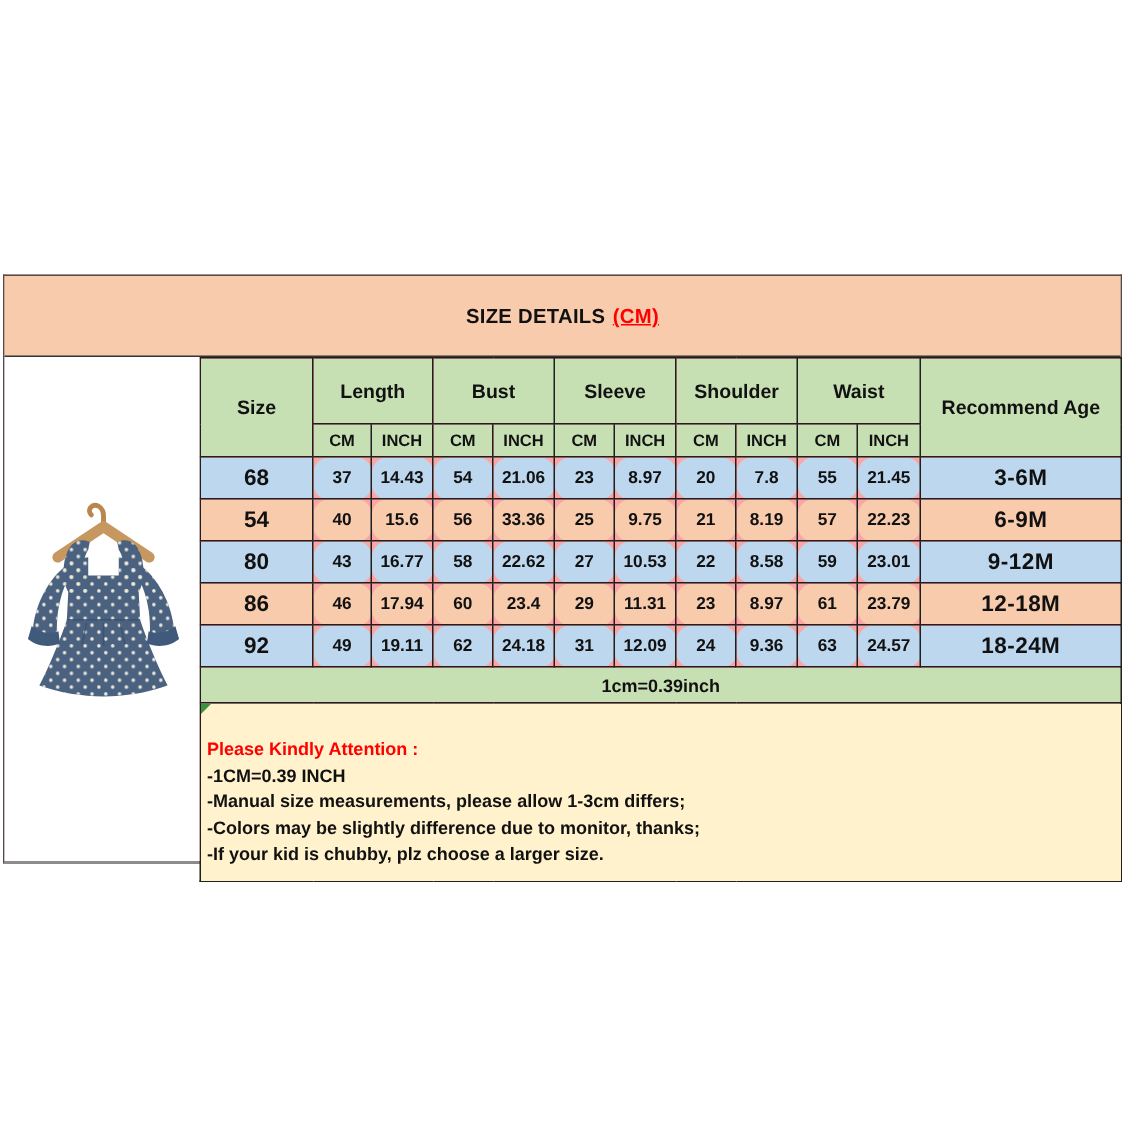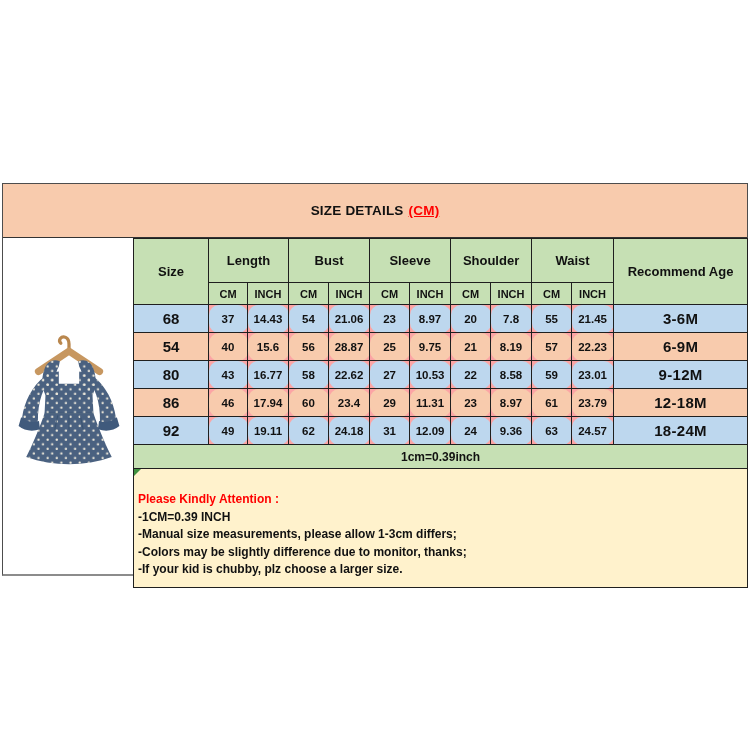--- a/index.html
+++ b/index.html
@@ -135,21 +135,21 @@
           <td class="val">7.8</td>
           <td class="val">55</td>
           <td class="val">21.45</td>
           <td class="age">3-6M</td>
         </tr>
         <tr class="d r-peach">
           <td class="size">54</td>
           <td class="val">40</td>
           <td class="val">15.6</td>
           <td class="val">56</td>
-          <td class="val">28.87</td>
+          <td class="val">33.36</td>
           <td class="val">25</td>
           <td class="val">9.75</td>
           <td class="val">21</td>
           <td class="val">8.19</td>
           <td class="val">57</td>
           <td class="val">22.23</td>
           <td class="age">6-9M</td>
         </tr>
         <tr class="d r-blue">
           <td class="size">80</td>

